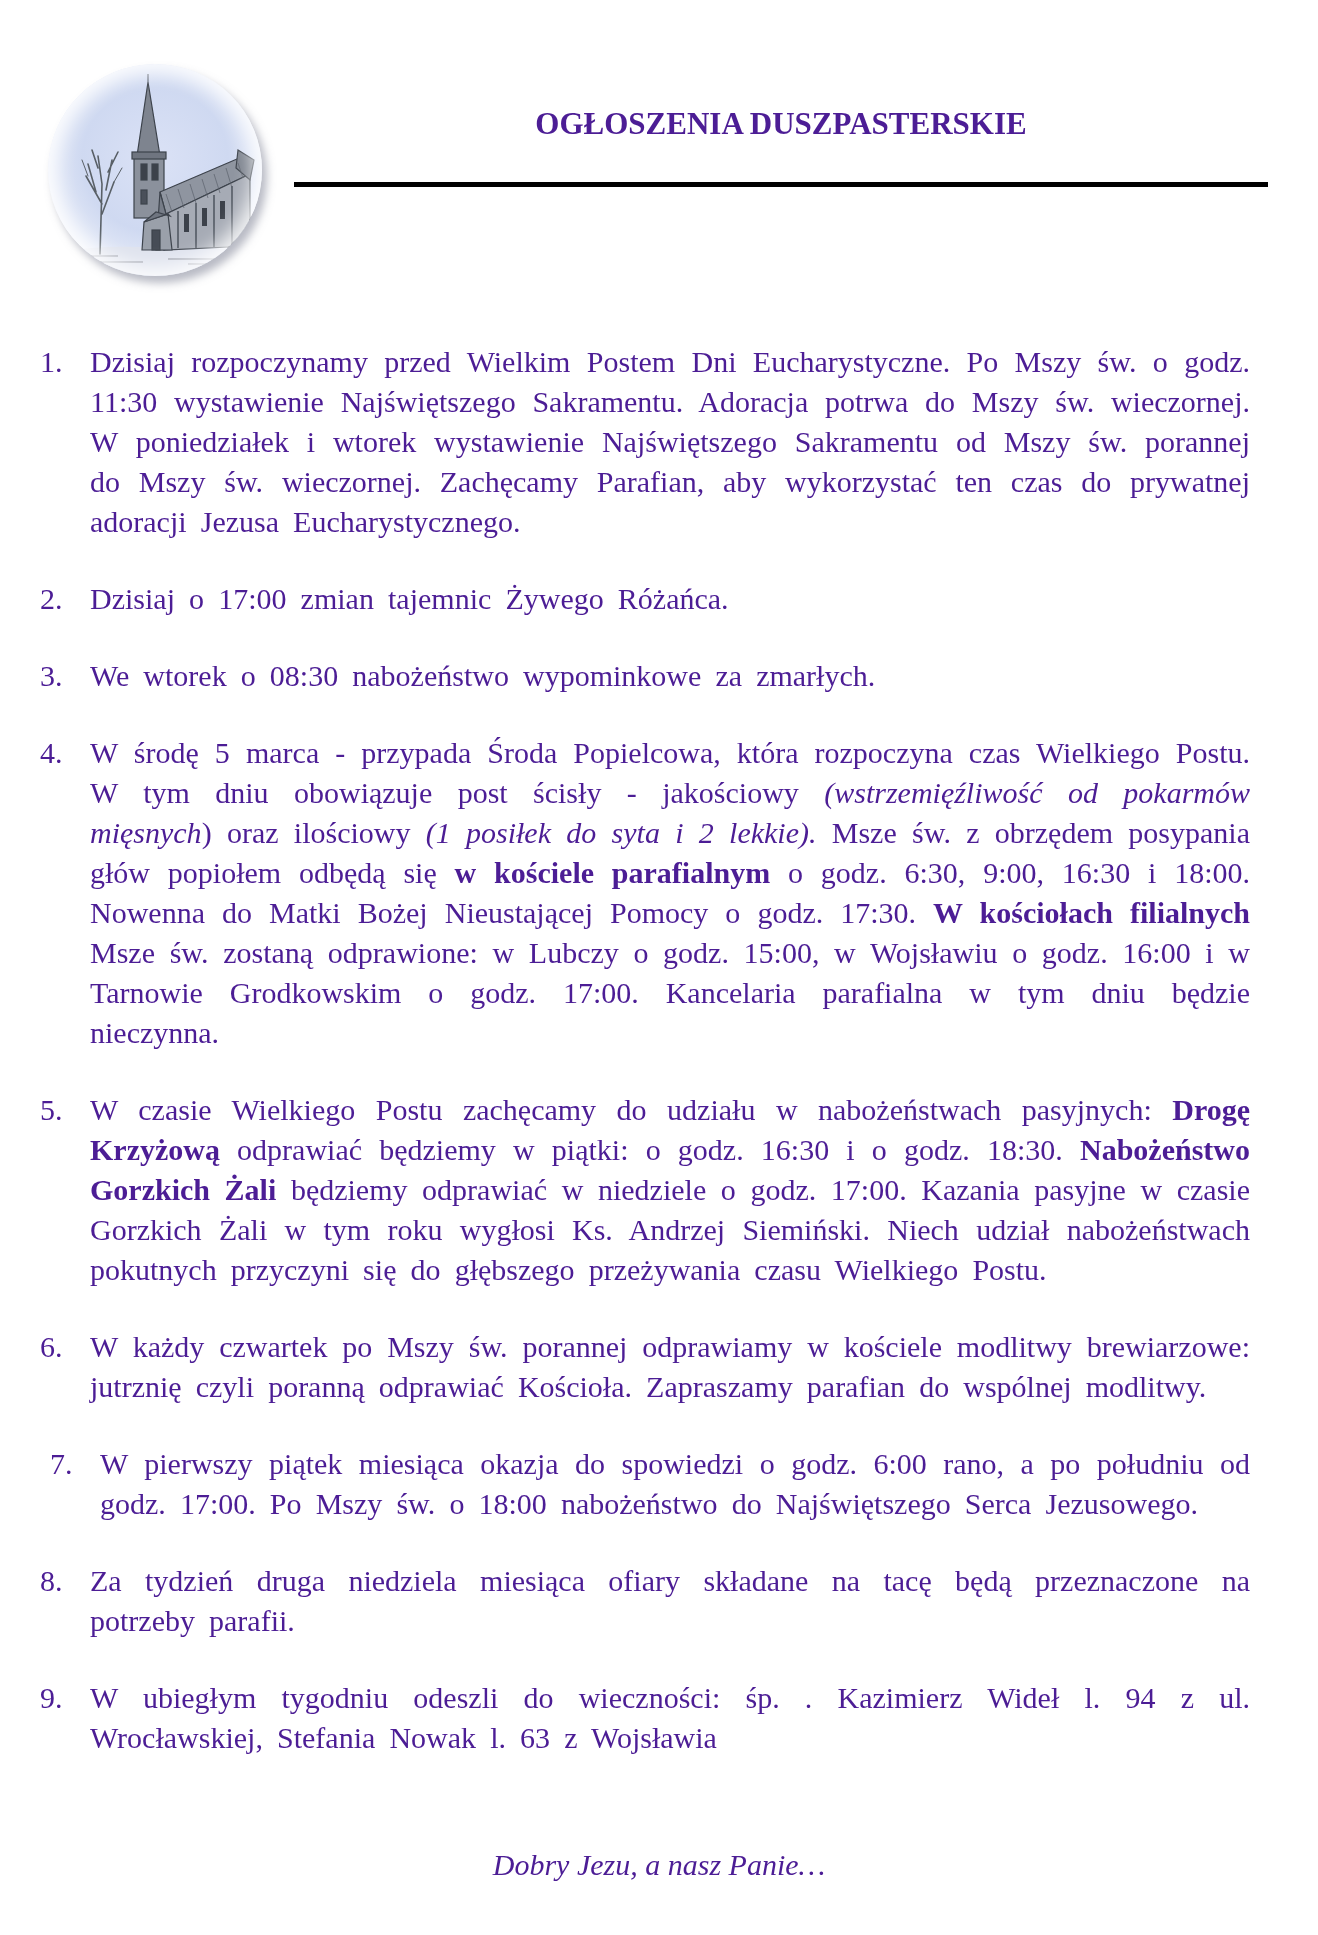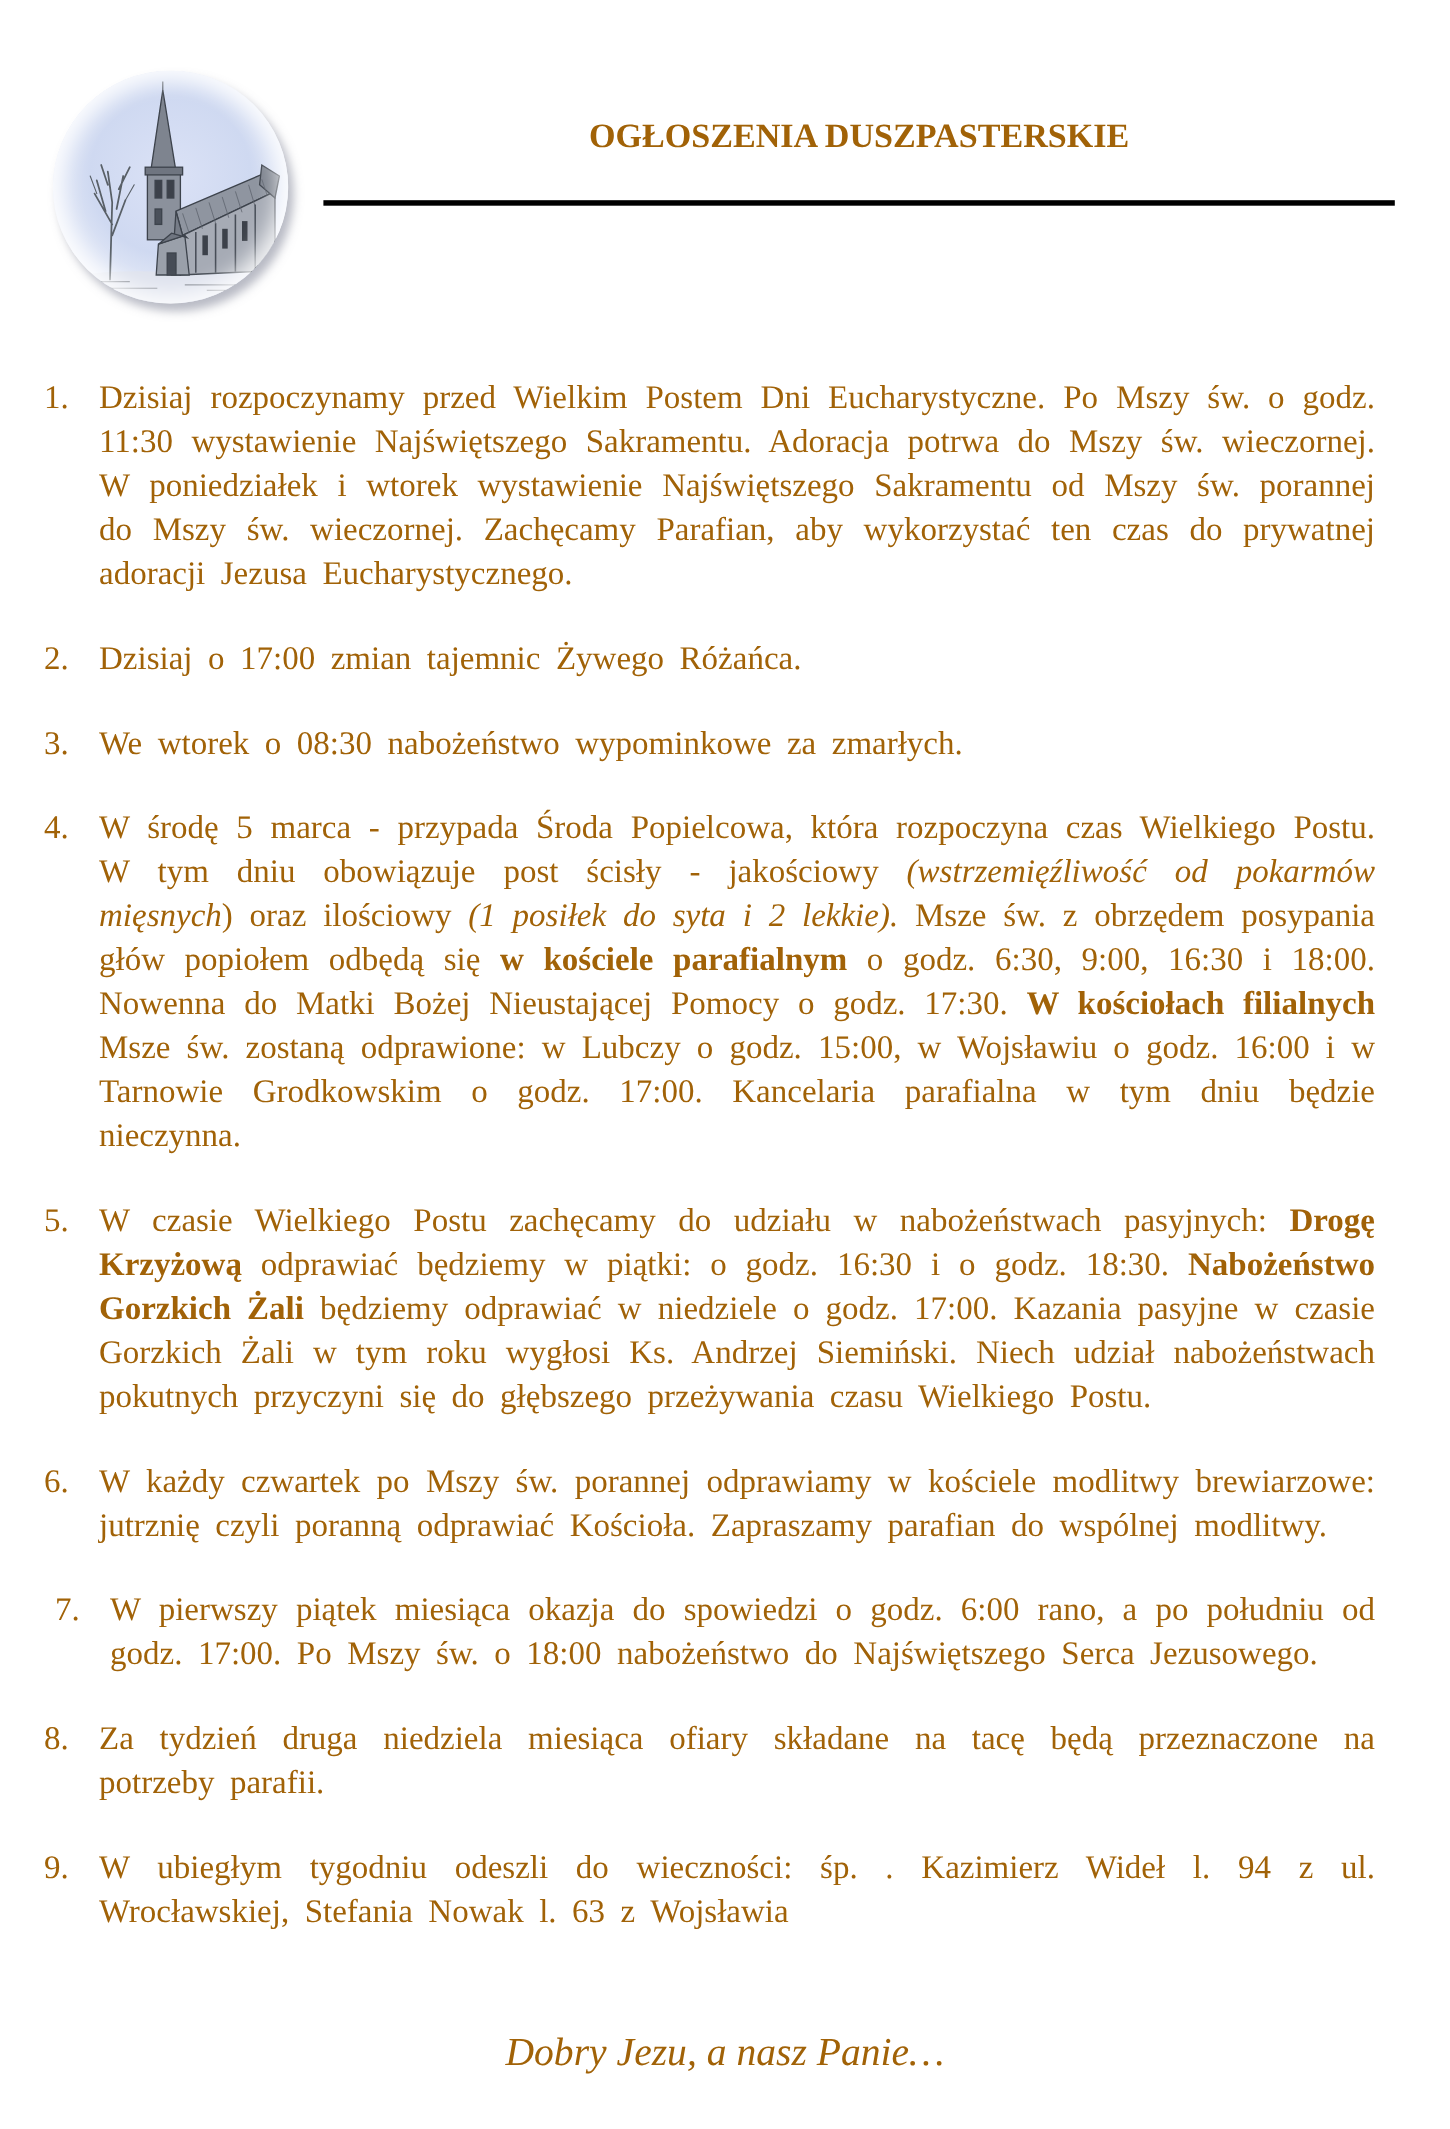--- a/index.html
+++ b/index.html
@@ -1,18 +1,18 @@
 <!DOCTYPE html>
 <html lang="pl"><head>
 <meta charset="utf-8">
 <style>
   html, body { margin:0; padding:0; background:#ffffff; }
   .page {
     width:1318px; min-height:1935px; box-sizing:border-box;
-    background:#ffffff; color:#a16207;
+    background:#ffffff; color:#4c1d95;
     font-family:"Liberation Serif","DejaVu Serif",serif;
     display:flex; flex-direction:column;
     margin:0 auto; position:relative;
   }
   
   .header { display:flex; align-items:flex-start; padding:64px 50px 0 48px; }
   .church-wrap {
     flex:0 0 auto; width:214px; height:212px; margin-right:32px;
     border-radius:50%; overflow:hidden; position:relative;
     box-shadow:5px 7px 9px rgba(115,120,140,.5);
@@ -30,21 +30,21 @@
           font-size:30px; line-height:40px; }
   .item { display:flex; margin-bottom:37px; }
   .item:last-child { margin-bottom:0; }
   .item-indent { padding-left:10px; }
   .num { flex:0 0 50px; }
   .body { margin:0; flex:1; text-align:justify; word-spacing:0.22em; }
   .bold { font-weight:bold;margin-top:40px; }
   .italic { font-style:italic; }
   
   .spacer { flex:1 1 auto; min-height:30px; }
-  .footer { text-align:center; font-style:italic; font-size:36px;
+  .footer { text-align:center; font-style:italic; font-size:30px;
             line-height:40px; padding-bottom:50px; }
 </style>
 </head>
 <body>
 
 <div class="page">
 
   <header class="header">
     <div class="church-wrap">
       <svg viewBox="0 0 214 212" aria-hidden="true">

